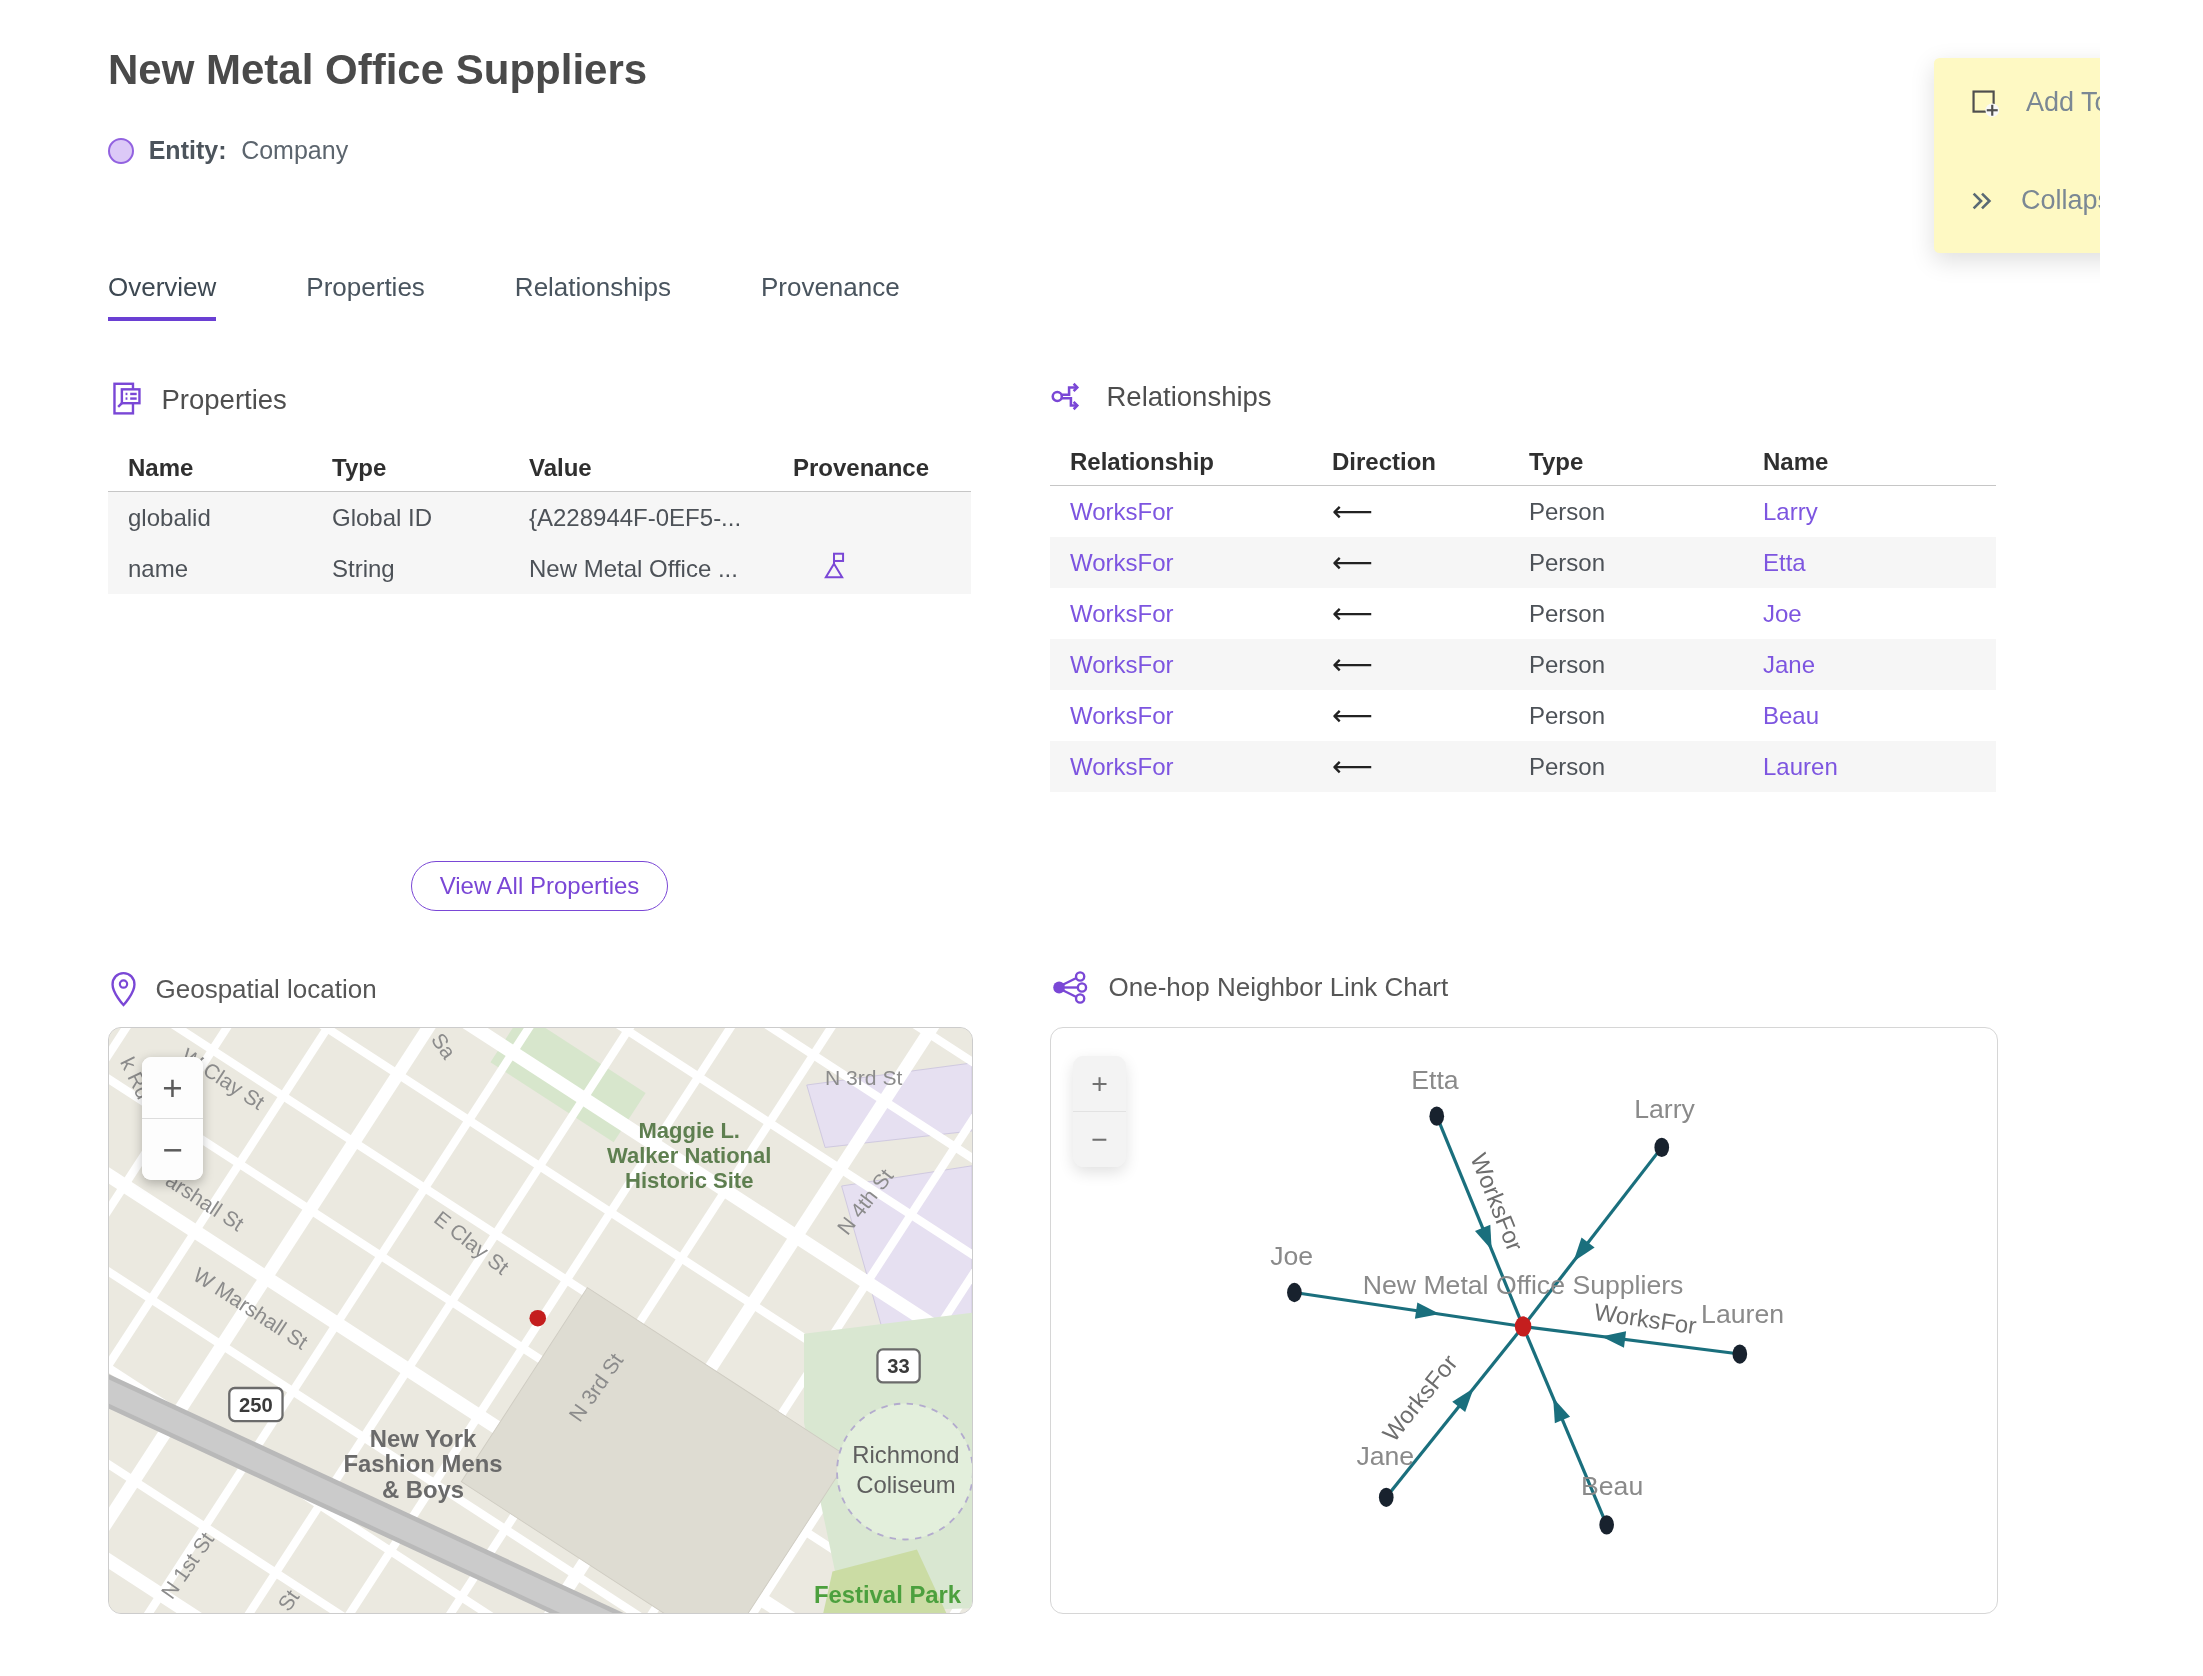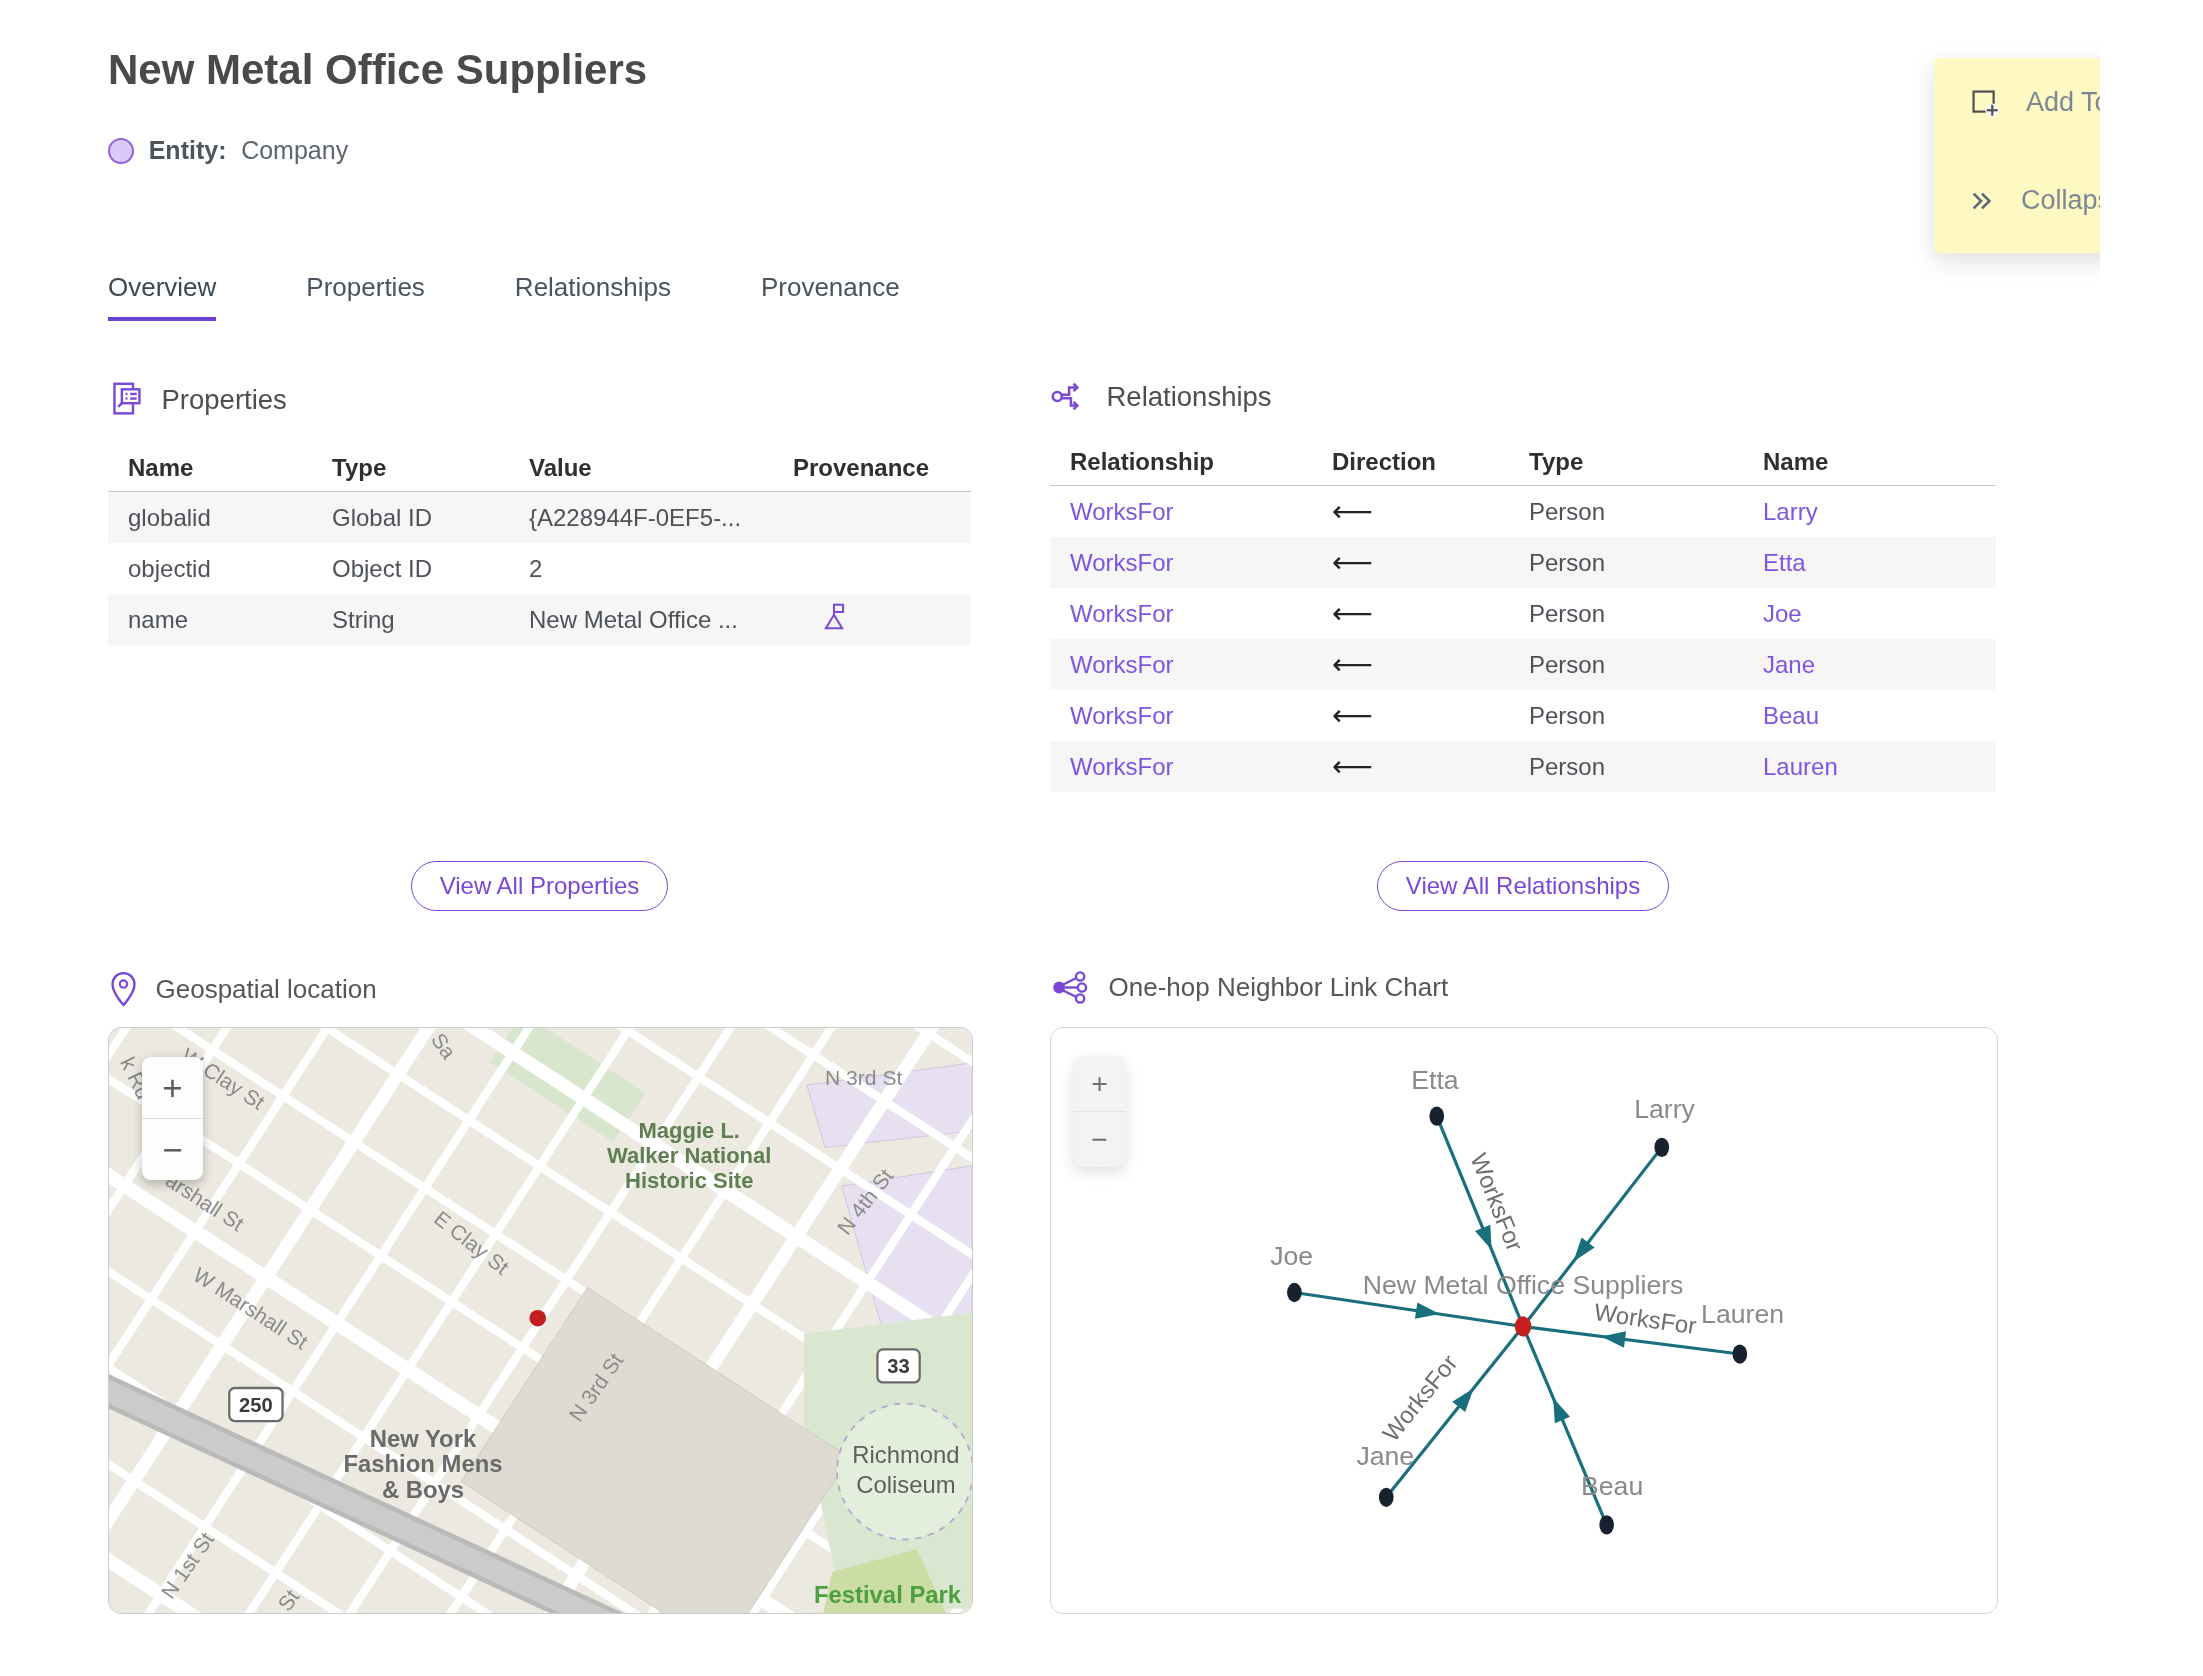--- a/index.html
+++ b/index.html
@@ -136,26 +136,20 @@
           <div class="td c2">Type</div>
           <div class="td c3">Value</div>
           <div class="td c4">Provenance</div>
         </div>
         <div class="tr alt">
           <div class="td c1">globalid</div>
           <div class="td c2">Global ID</div>
           <div class="td c3">{A228944F-0EF5-...</div>
           <div class="td c4"></div>
         </div>
-        <div class="tr">
-          <div class="td c1">objectid</div>
-          <div class="td c2">Object ID</div>
-          <div class="td c3">2</div>
-          <div class="td c4"></div>
-        </div>
         <div class="tr alt">
           <div class="td c1">name</div>
           <div class="td c2">String</div>
           <div class="td c3">New Metal Office ...</div>
           <div class="td c4"><span style="padding-left: 29px; display: inline-block;"><svg width="24" height="29" viewBox="0 0 26 32">
                 <line x1="13" y1="3" x2="13" y2="16" stroke="#7a47d6" stroke-width="2.2"></line>
                 <rect x="13" y="3" width="10" height="8" fill="none" stroke="#7a47d6" stroke-width="2.2"></rect>
                 <path d="M13 14 L22 29 L4 29 Z" fill="none" stroke="#7a47d6" stroke-width="2.2"></path>
               </svg></span></div>
         </div>
@@ -215,23 +209,20 @@
           <div class="td r3">Person</div>
           <div class="td r4 link">Beau</div>
         </div>
         <div class="tr alt">
           <div class="td r1 link">WorksFor</div>
           <div class="td r2 dir">⟵</div>
           <div class="td r3">Person</div>
           <div class="td r4 link">Lauren</div>
         </div>
       </div>
-    <div class="view-all-wrap">
-      <span class="pill">View All Relationships</span>
-    </div>
   </div>
 
   <div class="panel-head" id="map-head">
     <span>
       <svg width="31" height="39" viewBox="0 0 34 42">
         <path d="M17 3 C10 3 5 8.5 5 15.5 C5 25 17 38 17 38 C17 38 29 25 29 15.5 C29 8.5 24 3 17 3 Z" fill="none" stroke="#7a47d6" stroke-width="2.6"></path>
         <circle cx="17" cy="15" r="4" fill="none" stroke="#7a47d6" stroke-width="2.4"></circle>
       </svg>
     </span>
     <span>Geospatial location</span>

